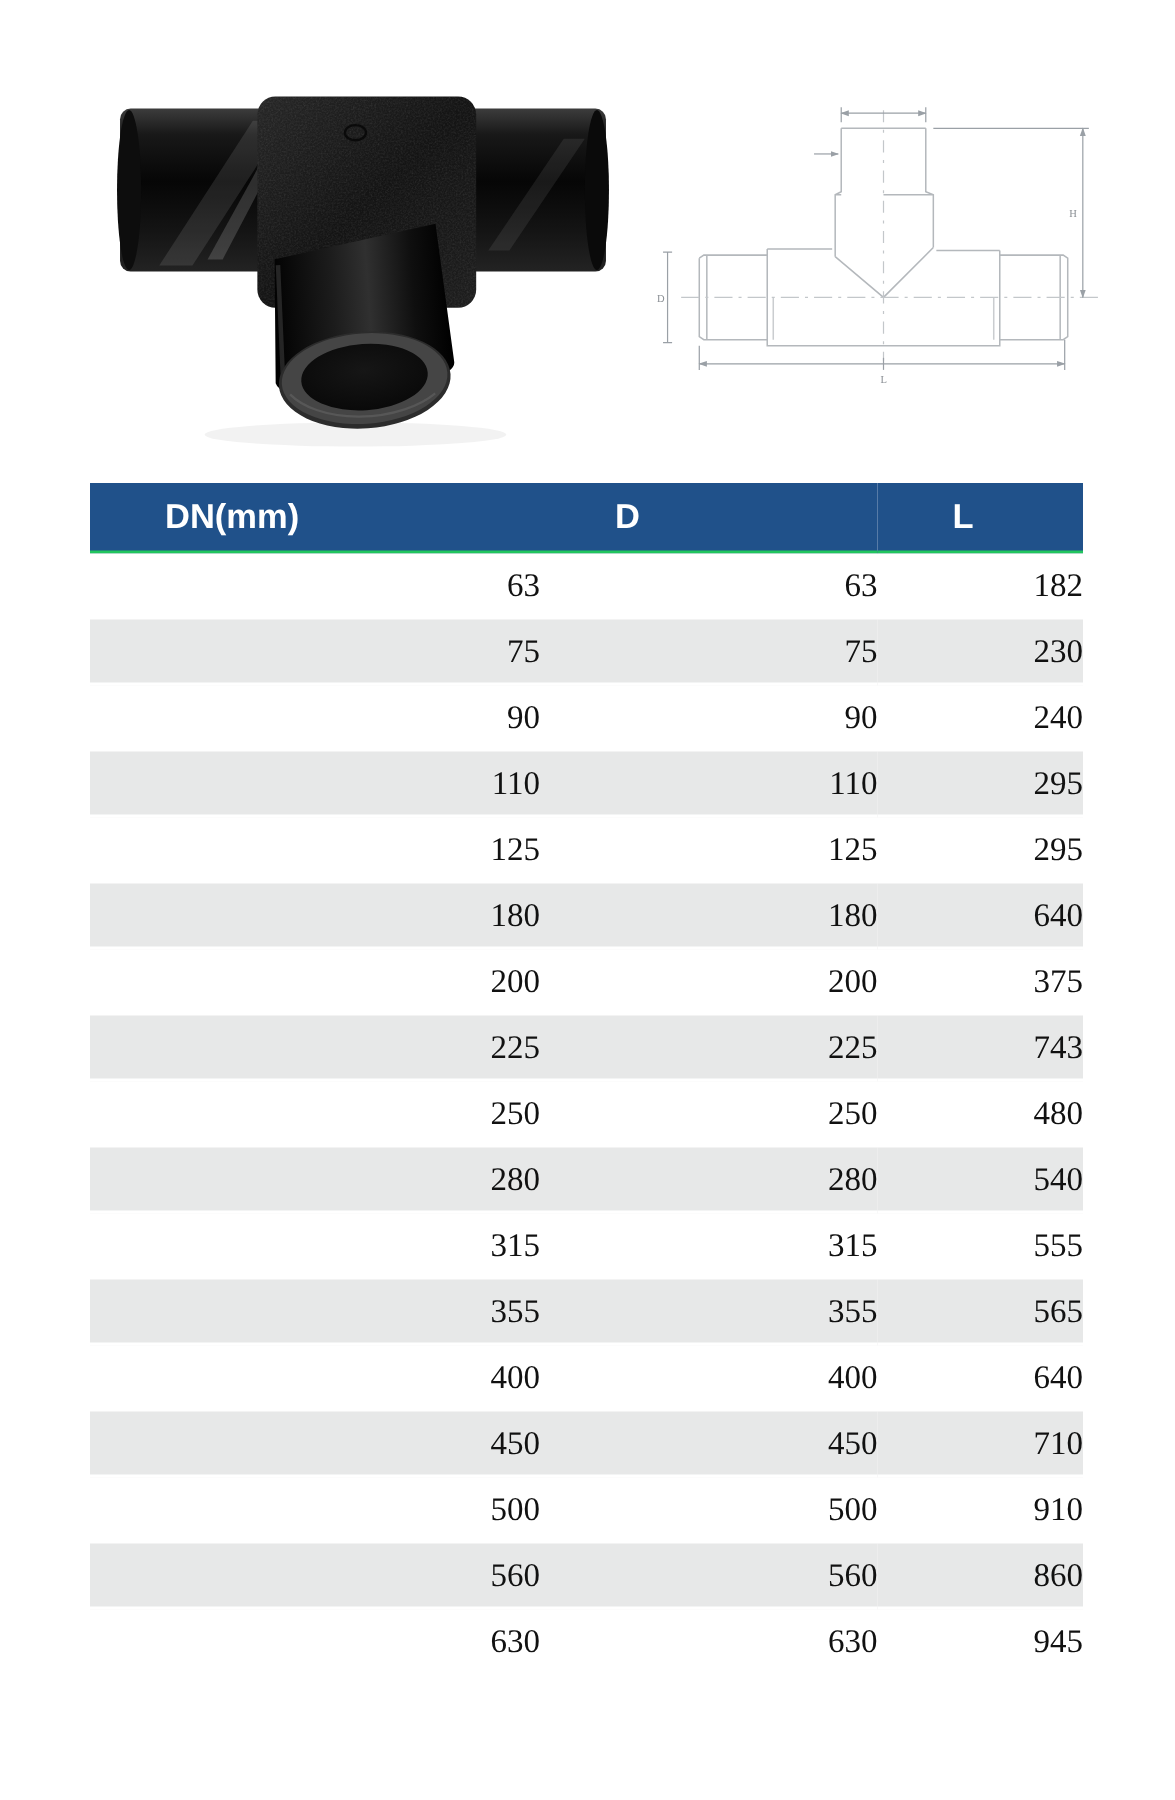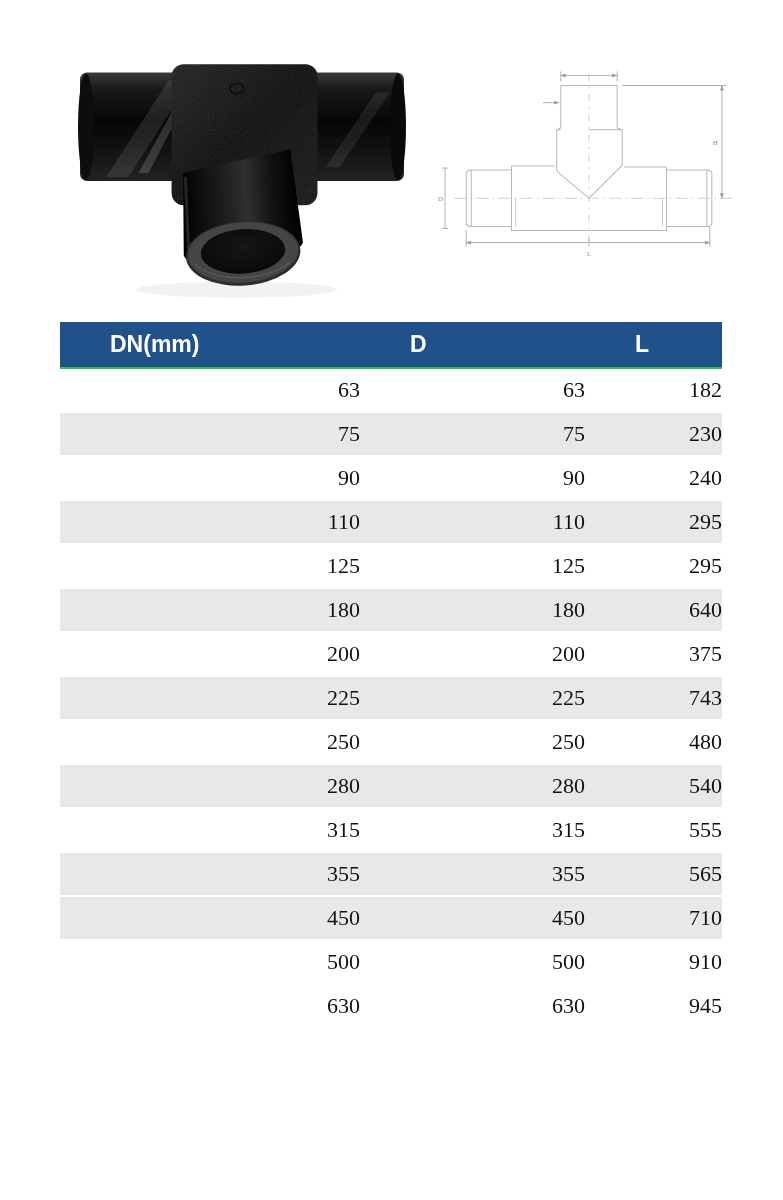--- a/index.html
+++ b/index.html
@@ -203,29 +203,39 @@
       <tr>
         <td>315</td>
         <td>315</td>
         <td>555</td>
       </tr>
       <tr class="alt">
         <td>355</td>
         <td>355</td>
         <td>565</td>
       </tr>
+      <tr>
+        <td>400</td>
+        <td>400</td>
+        <td>640</td>
+      </tr>
       <tr class="alt">
         <td>450</td>
         <td>450</td>
         <td>710</td>
       </tr>
       <tr>
         <td>500</td>
         <td>500</td>
         <td>910</td>
       </tr>
+      <tr class="alt">
+        <td>560</td>
+        <td>560</td>
+        <td>860</td>
+      </tr>
       <tr>
         <td>630</td>
         <td>630</td>
         <td>945</td>
       </tr>
     </tbody>
 </table>
 
 </body></html>

